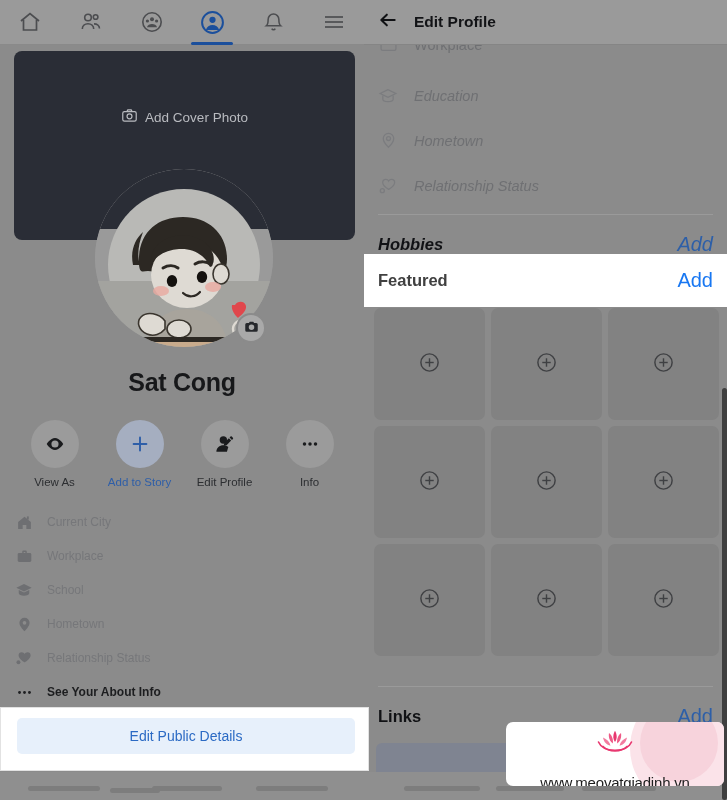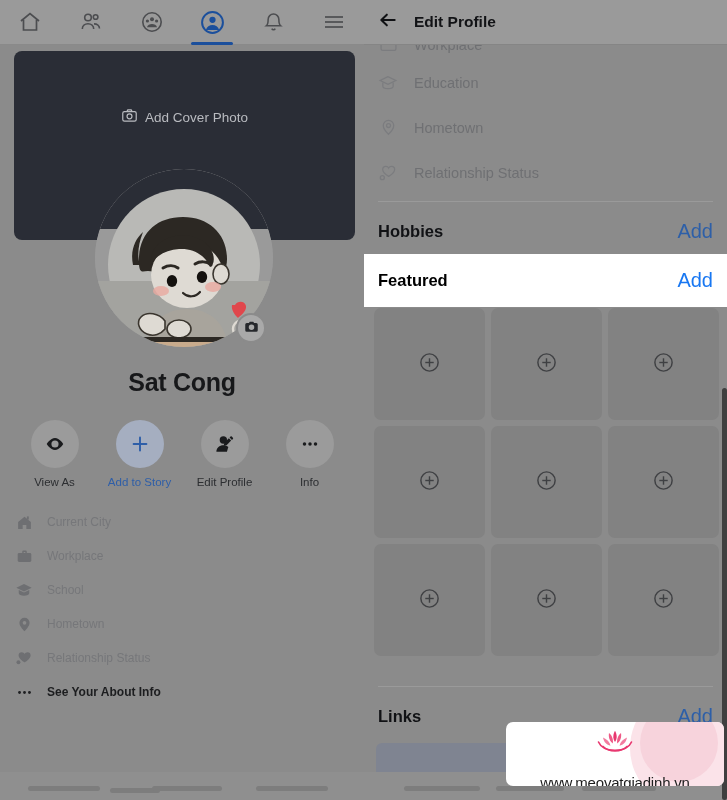--- a/index.html
+++ b/index.html
@@ -124,21 +124,21 @@
     height: 46px; padding: 0 14px; gap: 42px;
   }
   .sec-title { font-size: 16.5px; font-weight: bold; color: #111215; }
   .sec-add { font-size: 20px; color: #2d5fa8; }
 
   
   #featured-highlight {
     position: absolute; left: 0; top: 254px; width: 363px; height: 53px;
     background: #ffffff;
   }
-  #featured-highlight .sec-title { color: #000000; }
+  #featured-highlight .sec-title { color: #404040; }
   #featured-highlight .sec-add { color: #1877f2; }
 
   #featured-grid {
     position: absolute; left: 10px; top: 308px; width: 345px;
     display: grid; grid-template-columns: repeat(3, 1fr); gap: 6px;
   }
   .tile {
     height: 112px; background: #828282; border-radius: 7px;
     display: flex; align-items: center; justify-content: center;
   }
@@ -430,21 +430,21 @@
         <span class="r-ico">
           <svg width="19" height="19" viewBox="0 0 24 24" fill="none" stroke="#7b7c7f" stroke-width="1.6">
               <rect x="2.6" y="7.2" width="18.8" height="12.2" rx="2"></rect>
               <path d="M8.8 7.2V5.4A1.6 1.6 0 0110.4 3.8h3.2a1.6 1.6 0 011.6 1.6v1.8"></path>
             </svg>
         </span>
         <span class="r-text">Workplace</span>
       </div>
     </div>
 
-    <div style="position:absolute; left:0; top:60px; width:363px;">
+    <div style="position:absolute; left:0; top:73px; width:363px;font-style:italic;">
       <div class="r-row">
         <span class="r-ico">
           <svg width="20" height="20" viewBox="0 0 24 24" fill="none" stroke="#7b7c7f" stroke-width="1.5">
               <path d="M12 4.4L2.6 9 12 13.6 21.4 9z"></path>
               <path d="M5.8 11.4v4.4c0 1.6 2.8 2.9 6.2 2.9s6.2-1.3 6.2-2.9v-4.4"></path>
             </svg>
         </span>
         <span class="r-text">Education</span>
       </div>
       <div class="r-row">
@@ -567,20 +567,23 @@
 
     <div id="right-bottom-strip">
       <span class="ghost-bar" style="left:40px; top:14px; width:76px;"></span>
       <span class="ghost-bar" style="left:132px; top:14px; width:68px;"></span>
       <span class="ghost-bar" style="left:218px; top:14px; width:74px;"></span>
     </div>
 
     <div id="scrollbar"></div>
   </div>
 
+  <div id="edit-public-highlight">
+    <div id="edit-public-btn">Edit Public Details</div>
+  </div>
 
   <div id="watermark">
     <div id="wm-blush"></div>
     <div id="wm-blush2"></div>
     <div id="wm-logo">
       <svg width="46" height="30" viewBox="0 0 60 40">
         <g fill="none" stroke="#e8376f" stroke-width="2.2" stroke-linecap="round">
           <path d="M30 5c-3 5-3 11 0 15 3-4 3-10 0-15z" fill="#e8376f" stroke="none"></path>
           <path d="M22 8c-1 6 1 11 5 14 1-5-1-11-5-14z" fill="#ef5a87" stroke="none"></path>
           <path d="M38 8c1 6-1 11-5 14-1-5 1-11 5-14z" fill="#ef5a87" stroke="none"></path>

